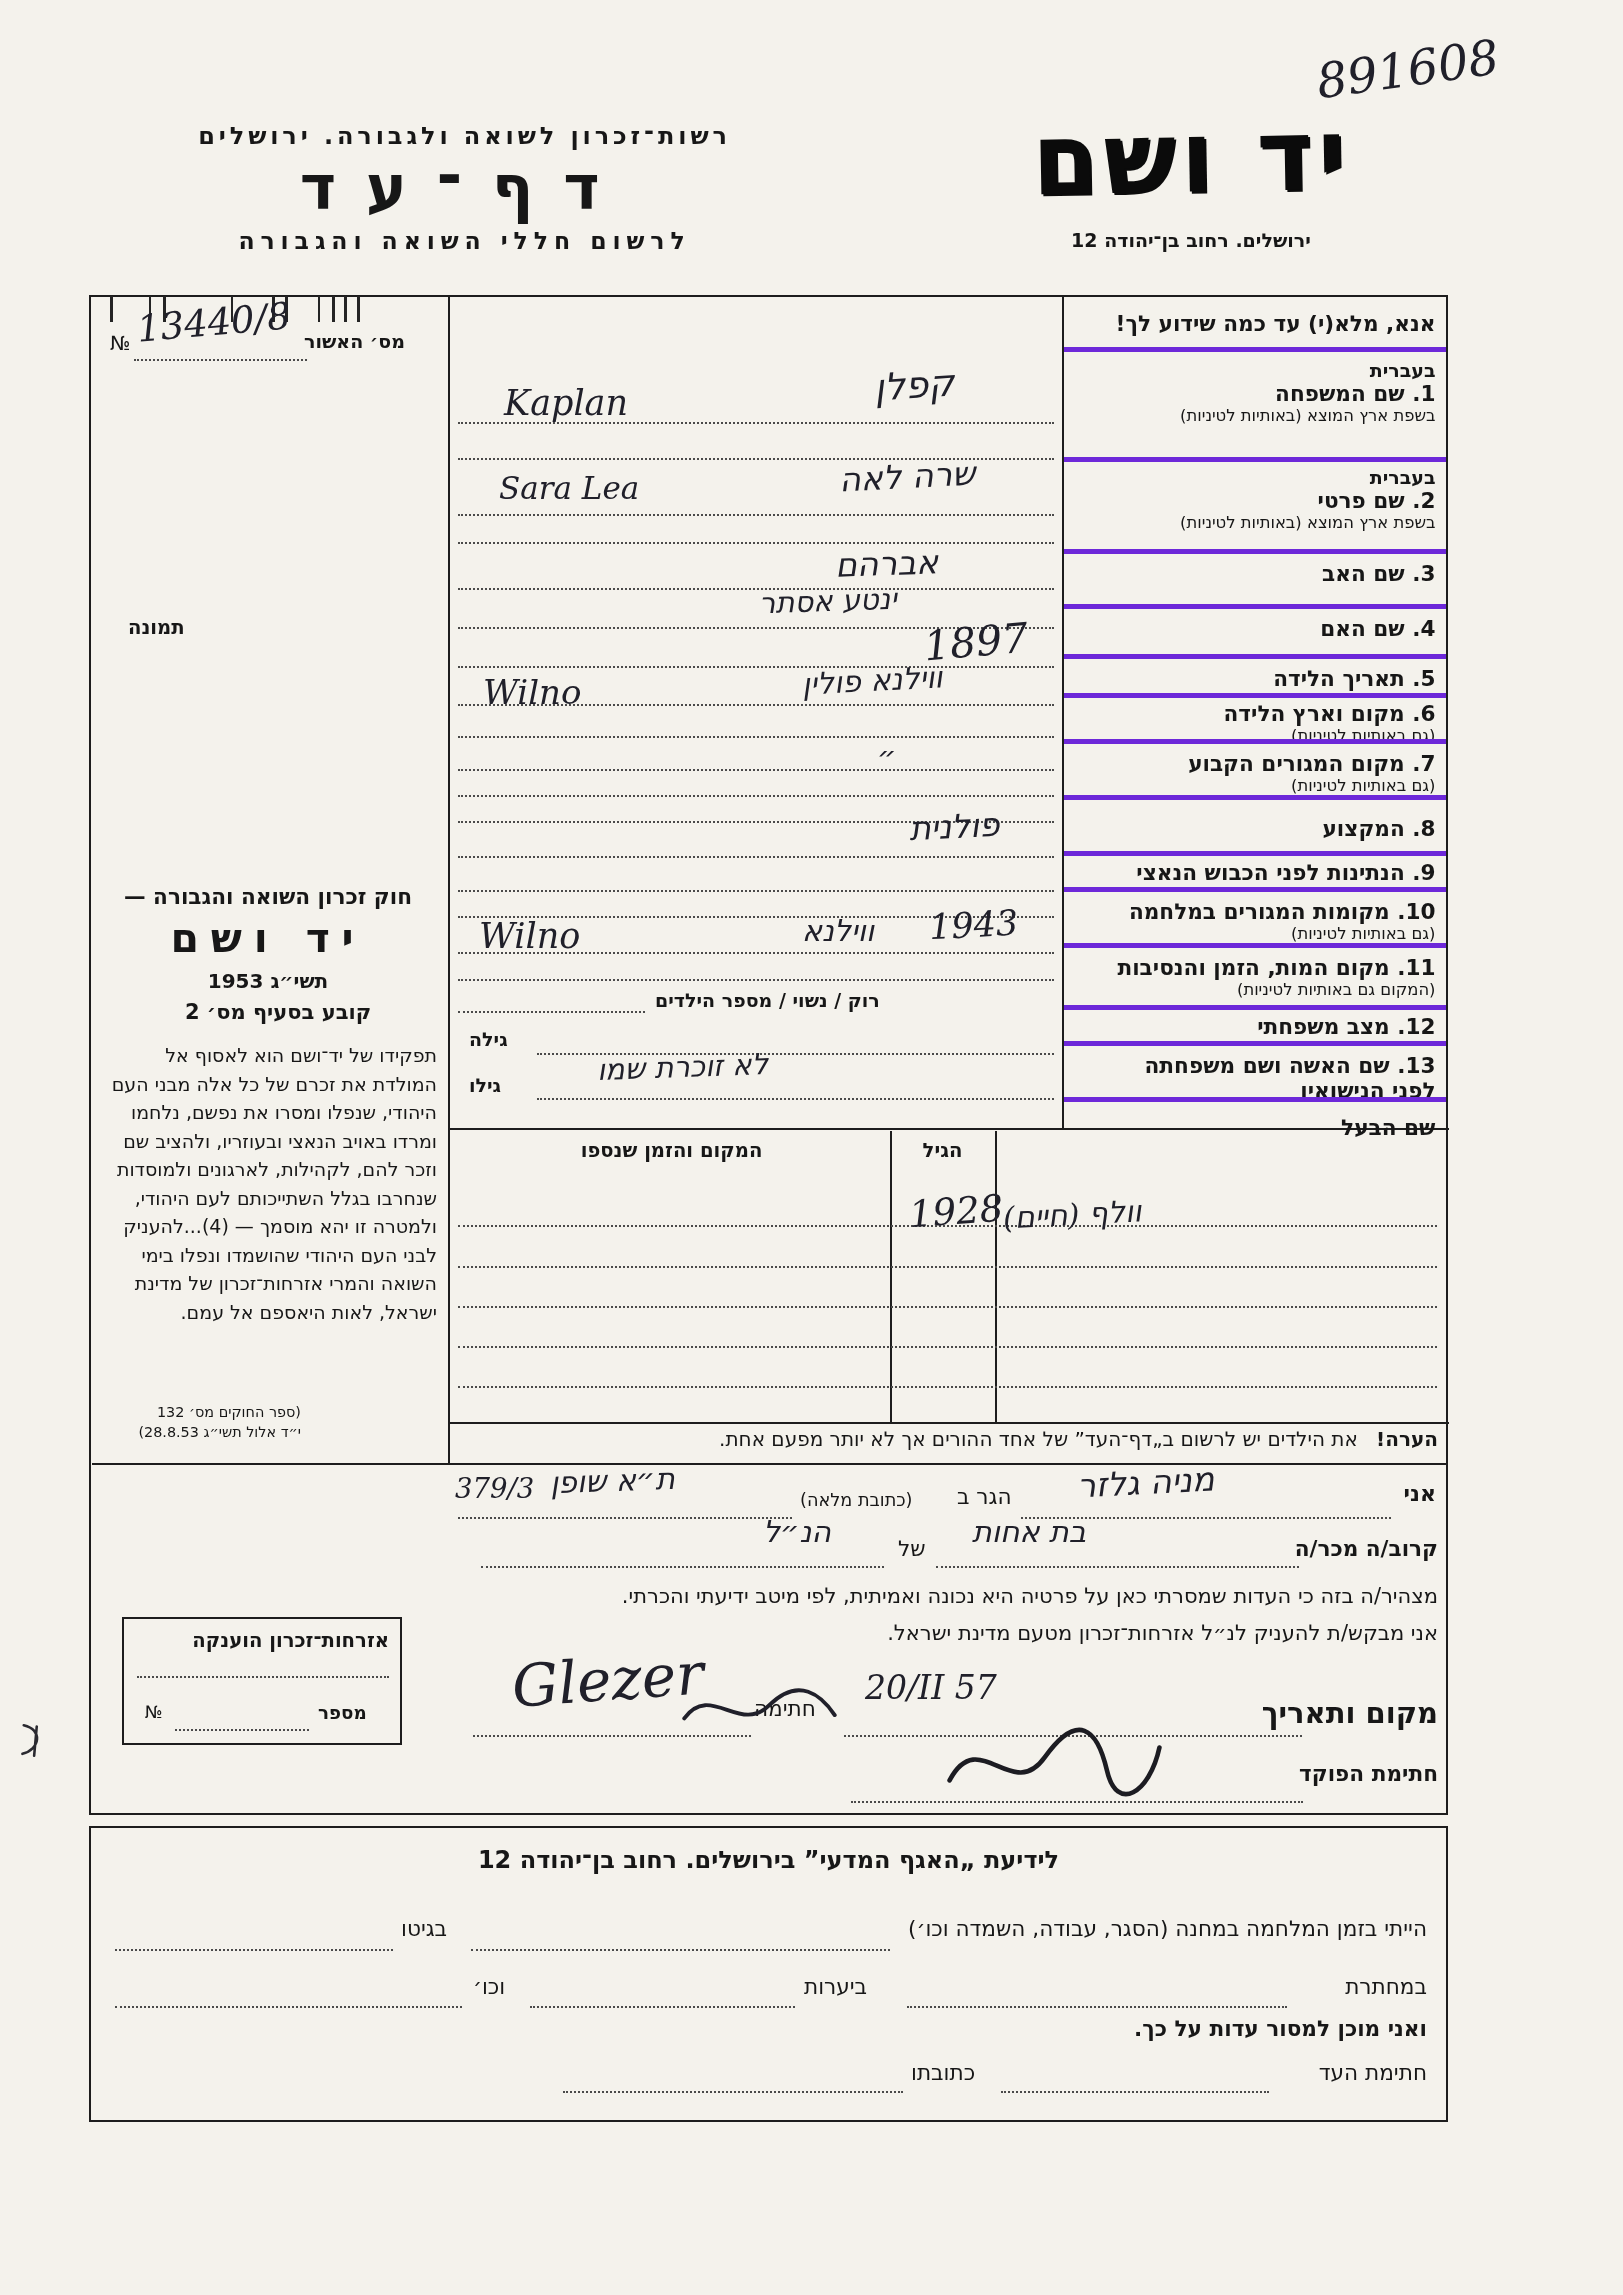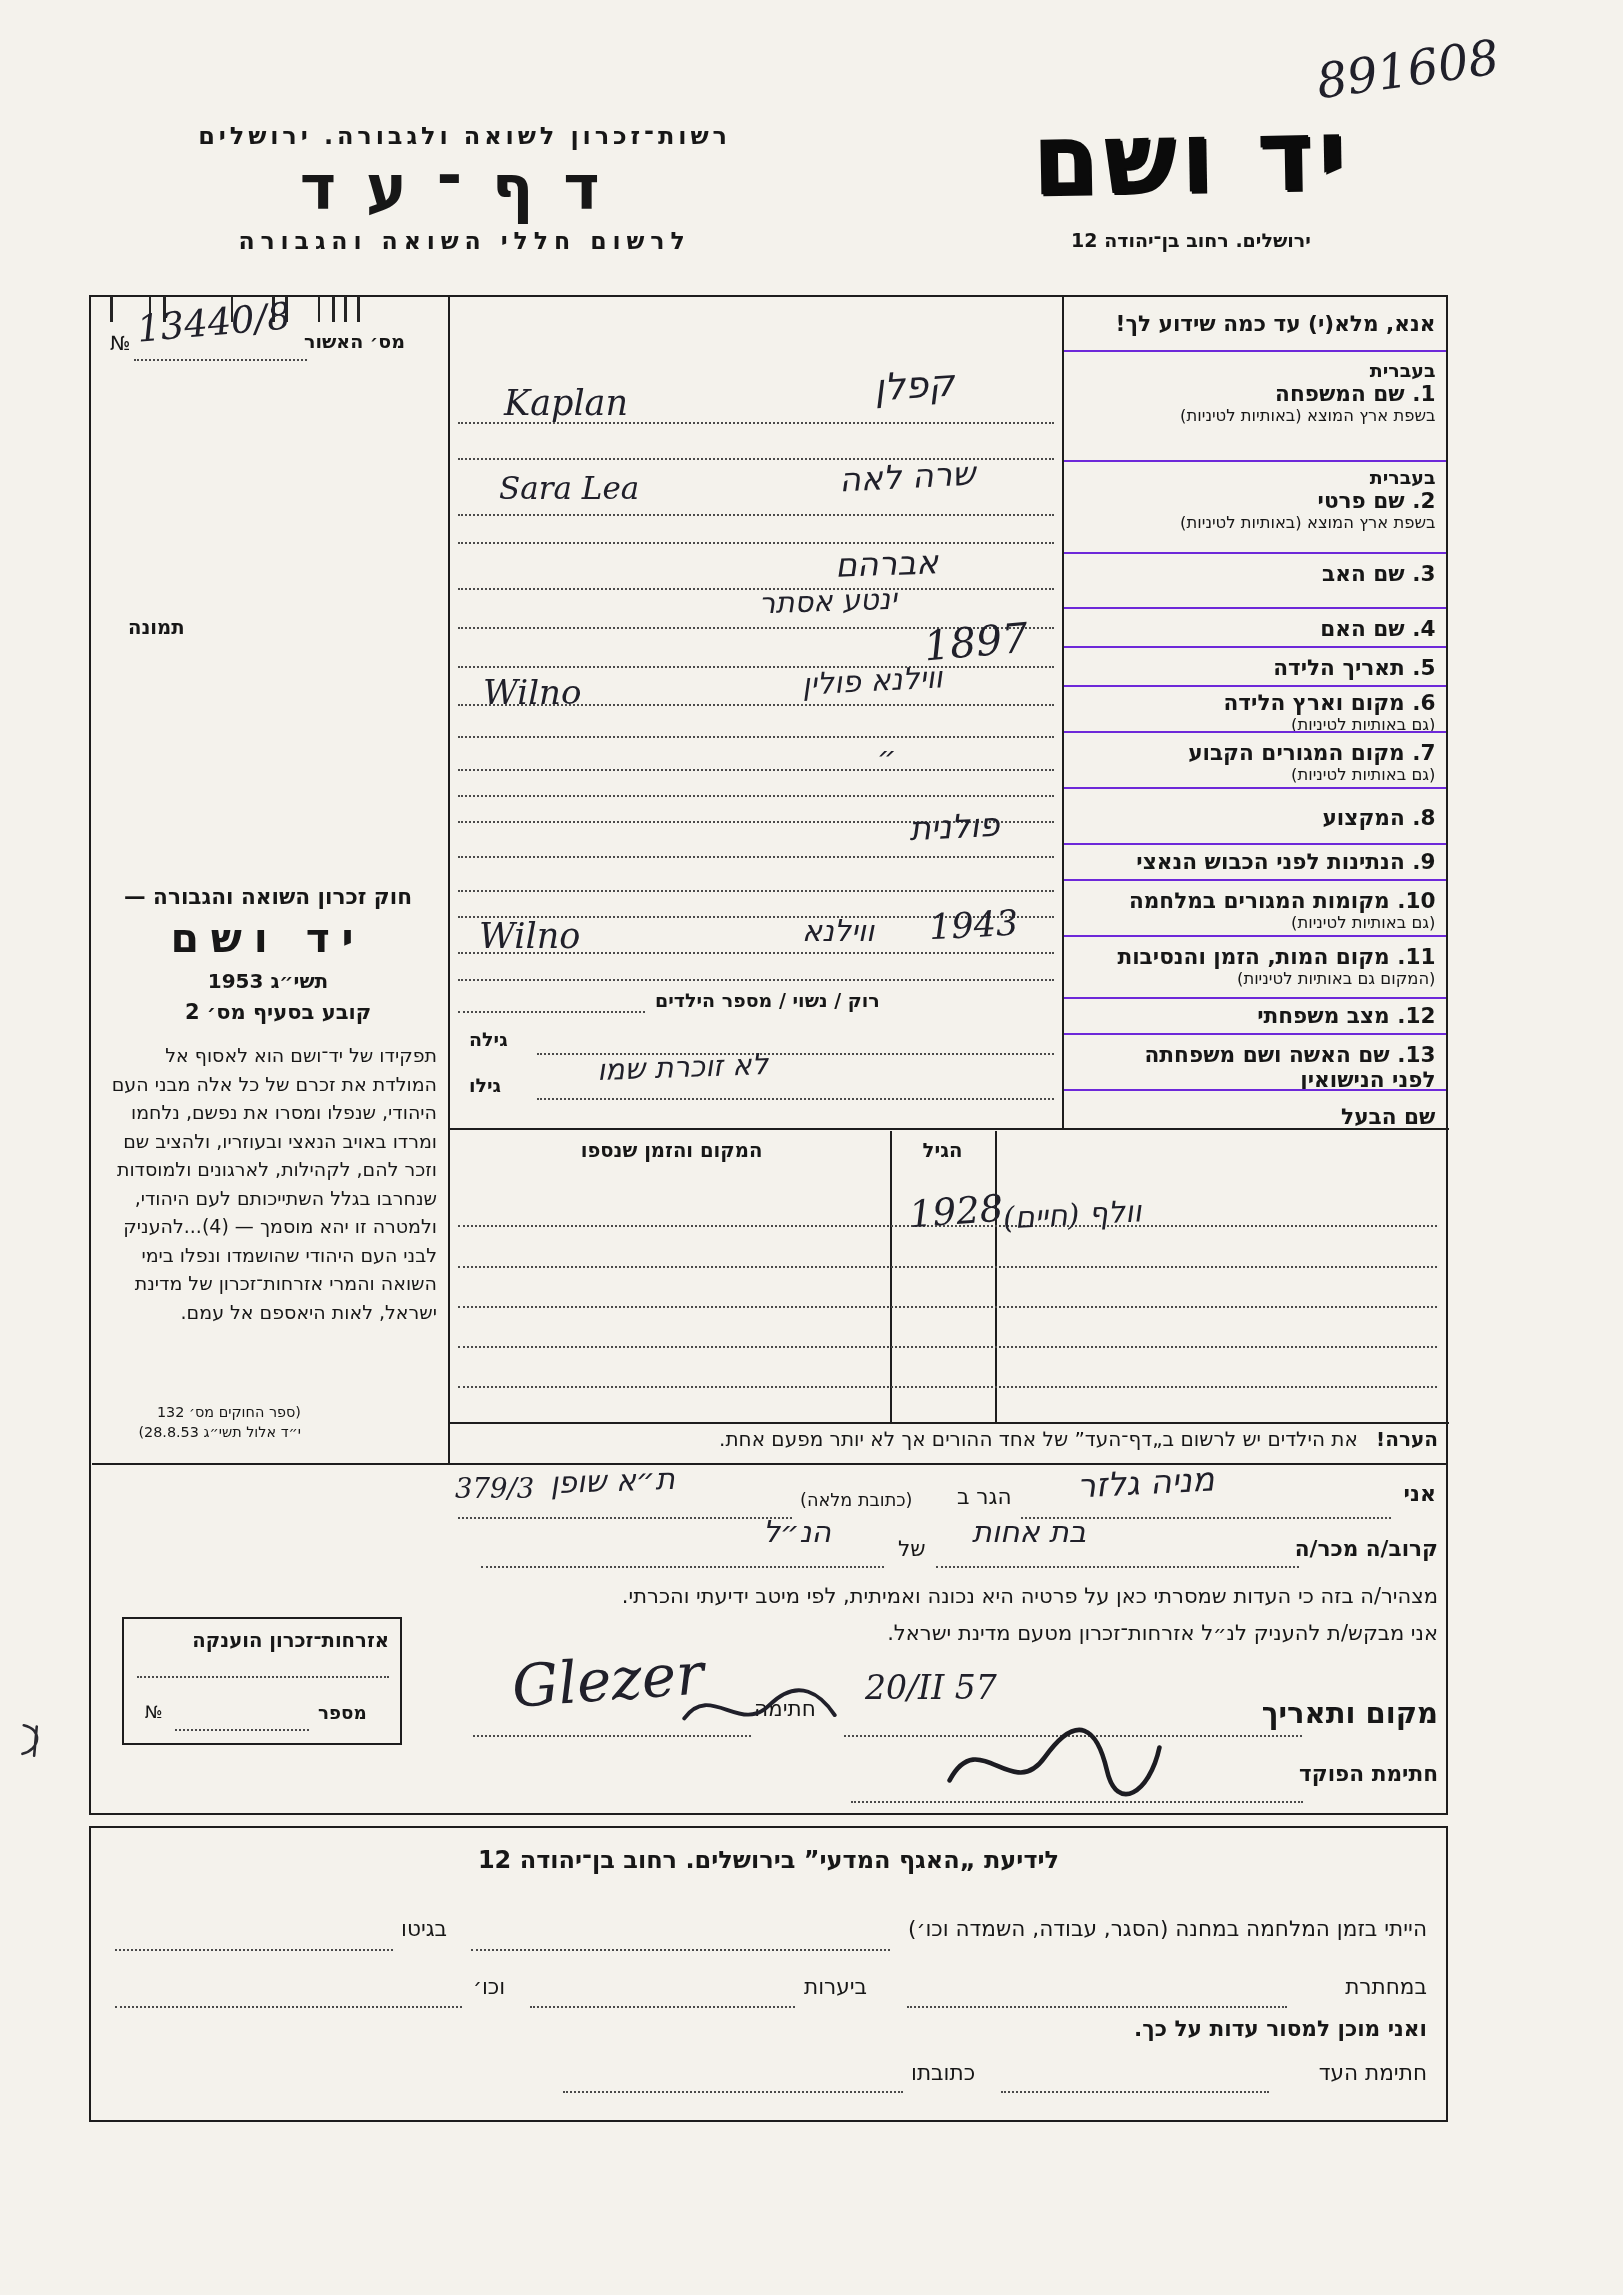--- a/index.html
+++ b/index.html
@@ -7,21 +7,21 @@
         font-family:"DejaVu Sans","Liberation Sans",sans-serif;color:#171717;direction:rtl;}
   .t{position:absolute;white-space:nowrap;line-height:1.15;}
   .b{font-weight:bold;}
   .c{text-align:center;}
   .hw{font-family:"DejaVu Serif","DejaVu Sans",serif;font-style:italic;color:#20202a;}
   .dot{position:absolute;height:0;border-bottom:2px dotted #4a4a4a;}
   .hl{position:absolute;height:0;border-top:2.6px solid #1d1d1d;}
   .vl{position:absolute;width:0;border-left:2.6px solid #1d1d1d;}
   .frame{position:absolute;border:2.6px solid #1d1d1d;box-sizing:border-box;background:transparent;}
   #labelcol{position:absolute;left:1064px;top:297px;width:382px;}
-  .lr{border-bottom:2px solid #6d28d9;box-sizing:border-box;padding:6.5px 10.5px 0 3.9px;text-align:right;overflow:hidden;}
+  .lr{border-bottom:5px solid #6d28d9;box-sizing:border-box;padding:6.5px 10.5px 0 3.9px;text-align:right;overflow:hidden;}
   .lr.nb{border-bottom:none;}
   .lr .tag{font-size:19px;font-weight:bold;display:block;}
   .lr .main{font-size:21.6px;font-weight:bold;display:block;}
   .lr .sub{font-size:16.4px;display:block;}
   .bar{display:inline-block;width:2.6px;height:26px;background:#242424;vertical-align:top;}
 </style>
 </head>
 <body>
 
 <div id="page">
@@ -52,21 +52,21 @@
       <span class="sub">בשפת ארץ המוצא (באותיות לטיניות)</span>
     </div>
     <div class="lr" style="height:92px;padding-top:3.9px;">
       <span class="tag">בעברית</span>
       <span class="main">2. שם פרטי</span>
       <span class="sub">בשפת ארץ המוצא (באותיות לטיניות)</span>
     </div>
     <div class="lr" style="height:55px;">
         <span class="main">3. שם האב</span>
       </div>
-    <div class="lr" style="height:39px;">
+    <div class="lr" style="height:50px;">
         <span class="main">4. שם האם</span>
       </div>
     <div class="lr" style="height:39px;">
         <span class="main">5. תאריך הלידה</span>
       </div>
     <div class="lr" style="height:46px;padding-top:2.6px;">
       <span class="main">6. מקום וארץ הלידה</span>
       <span class="sub">(גם באותיות לטיניות)</span>
     </div>
     <div class="lr" style="height:56px;">

